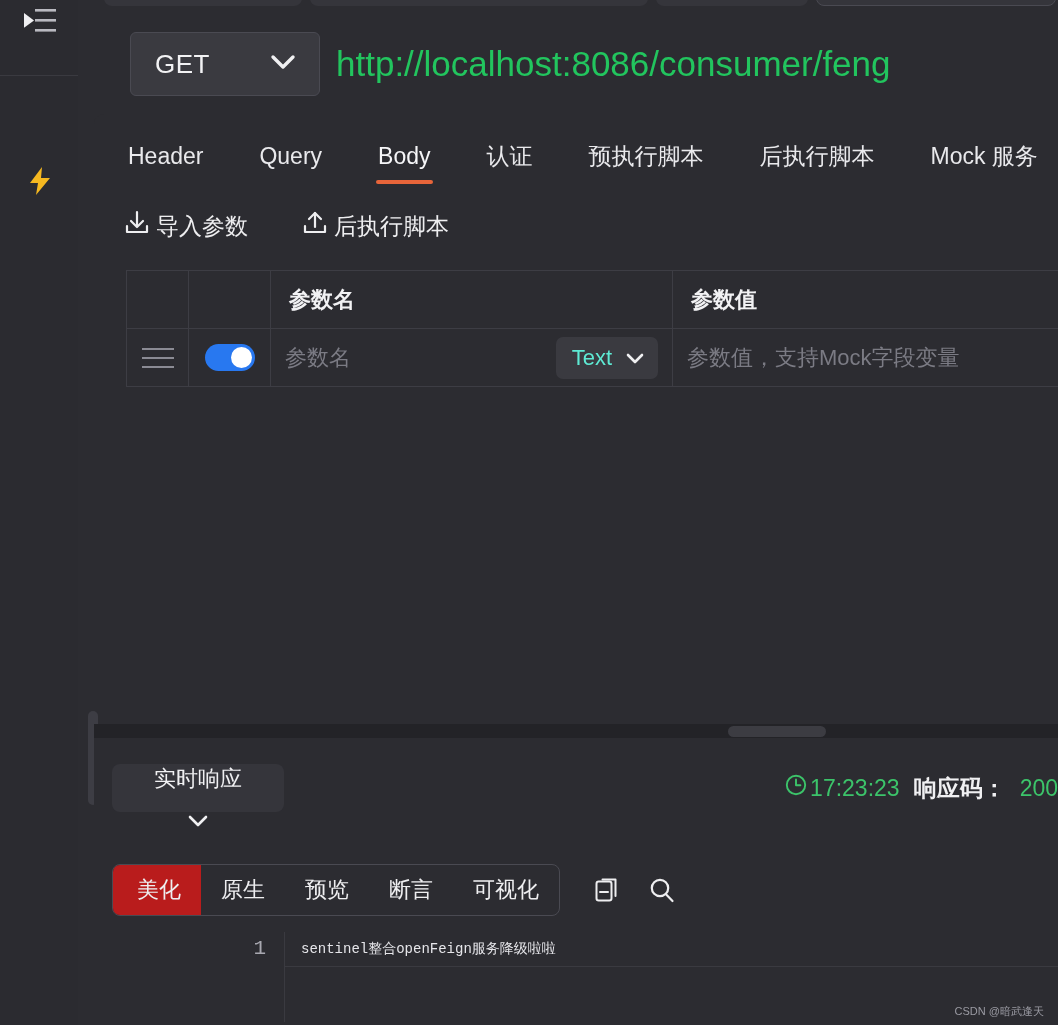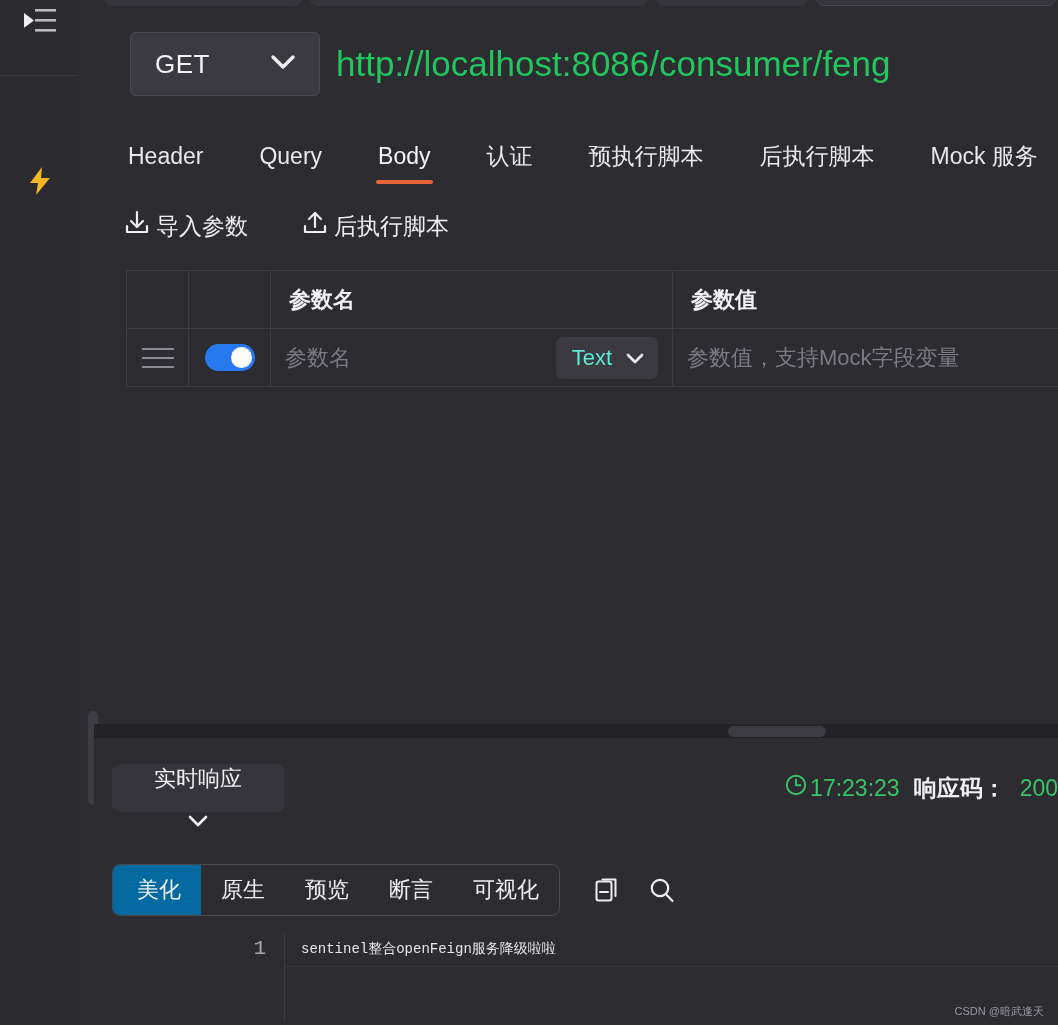--- a/index.html
+++ b/index.html
@@ -176,21 +176,21 @@
     display: flex; align-items: center;
   }
   .segment {
     display: flex; align-items: center; height: 52px;
     border: 1px solid #4a4a52; border-radius: 8px; overflow: hidden;
   }
   .seg {
     height: 52px; display: flex; align-items: center; padding: 0 20px;
     font-size: 22px; color: #eeeef0; cursor: pointer;
   }
-  .seg.active { background: #0369a1; padding-left: 24px; }
+  .seg.active { background: #b91c1c; padding-left: 24px; }
   .seg-icons { display: flex; align-items: center; gap: 28px; margin-left: 34px; }
   .seg-icon { cursor: pointer; display: flex; align-items: center; }
 
   .code-area {
     position: absolute; left: 126px; top: 194px; width: 838px; height: 93px;
     background: #2c2c31;
   }
   .code-line {
     display: flex; align-items: flex-start; height: 34px;
   }

